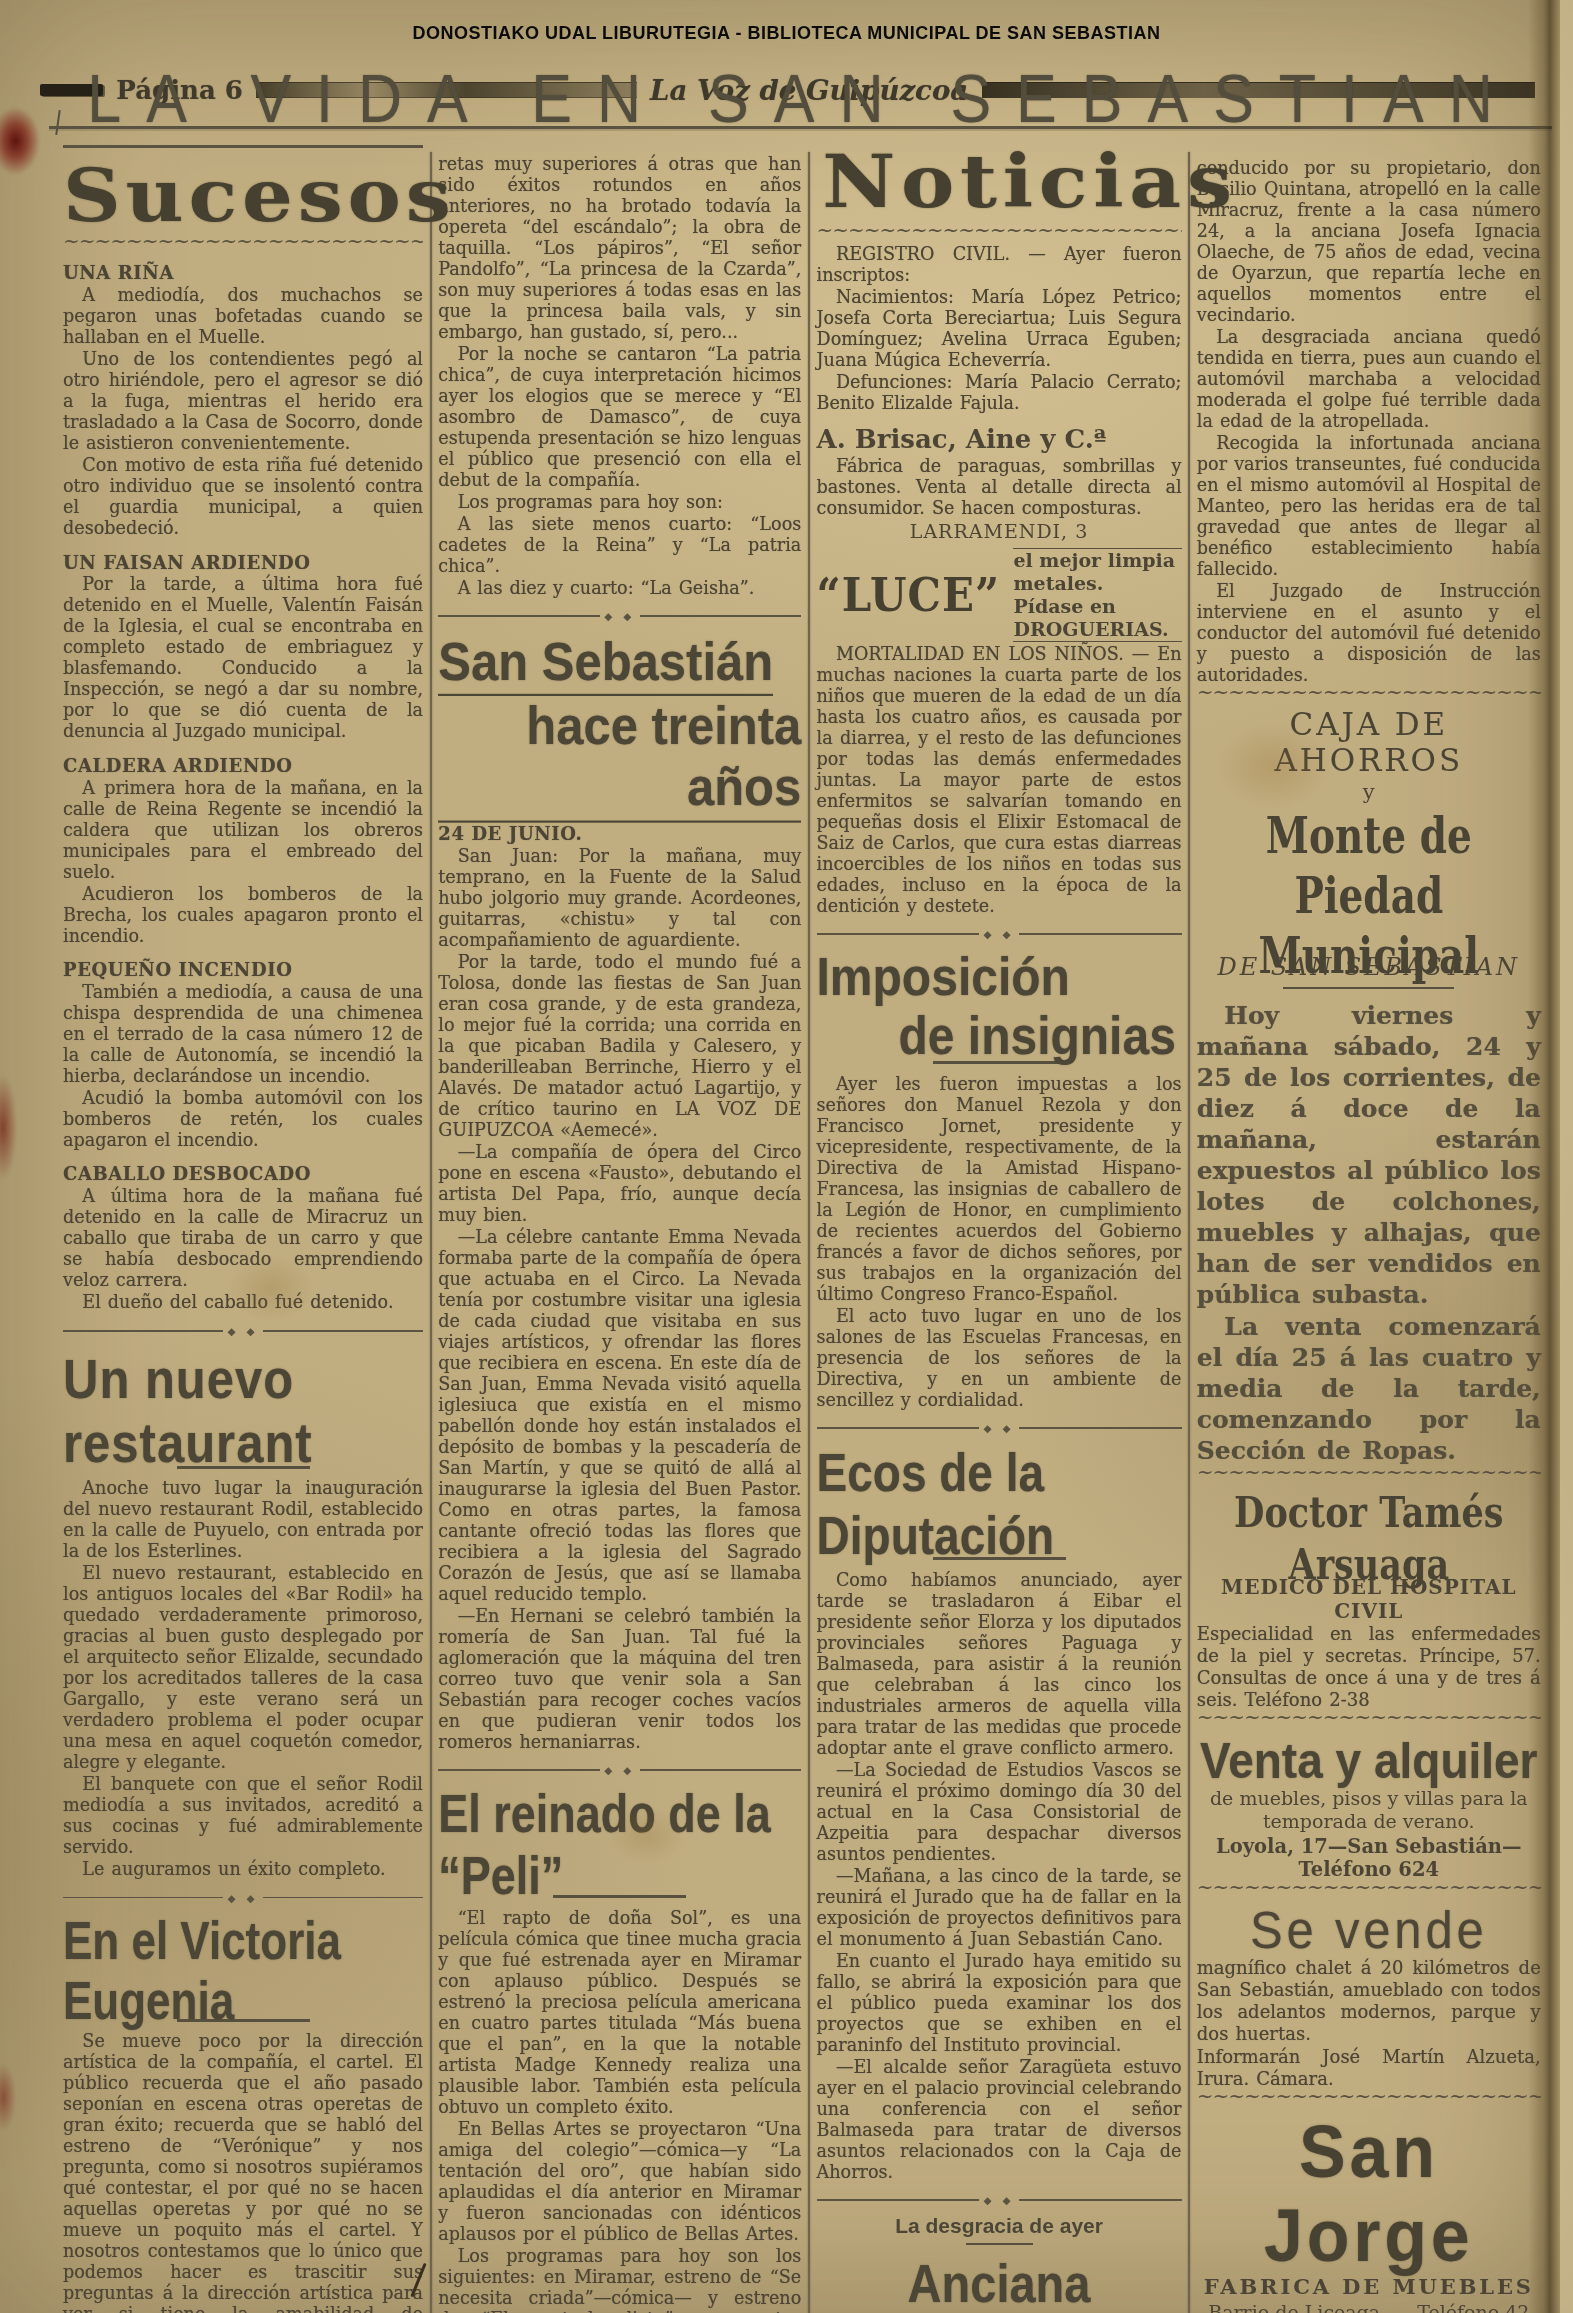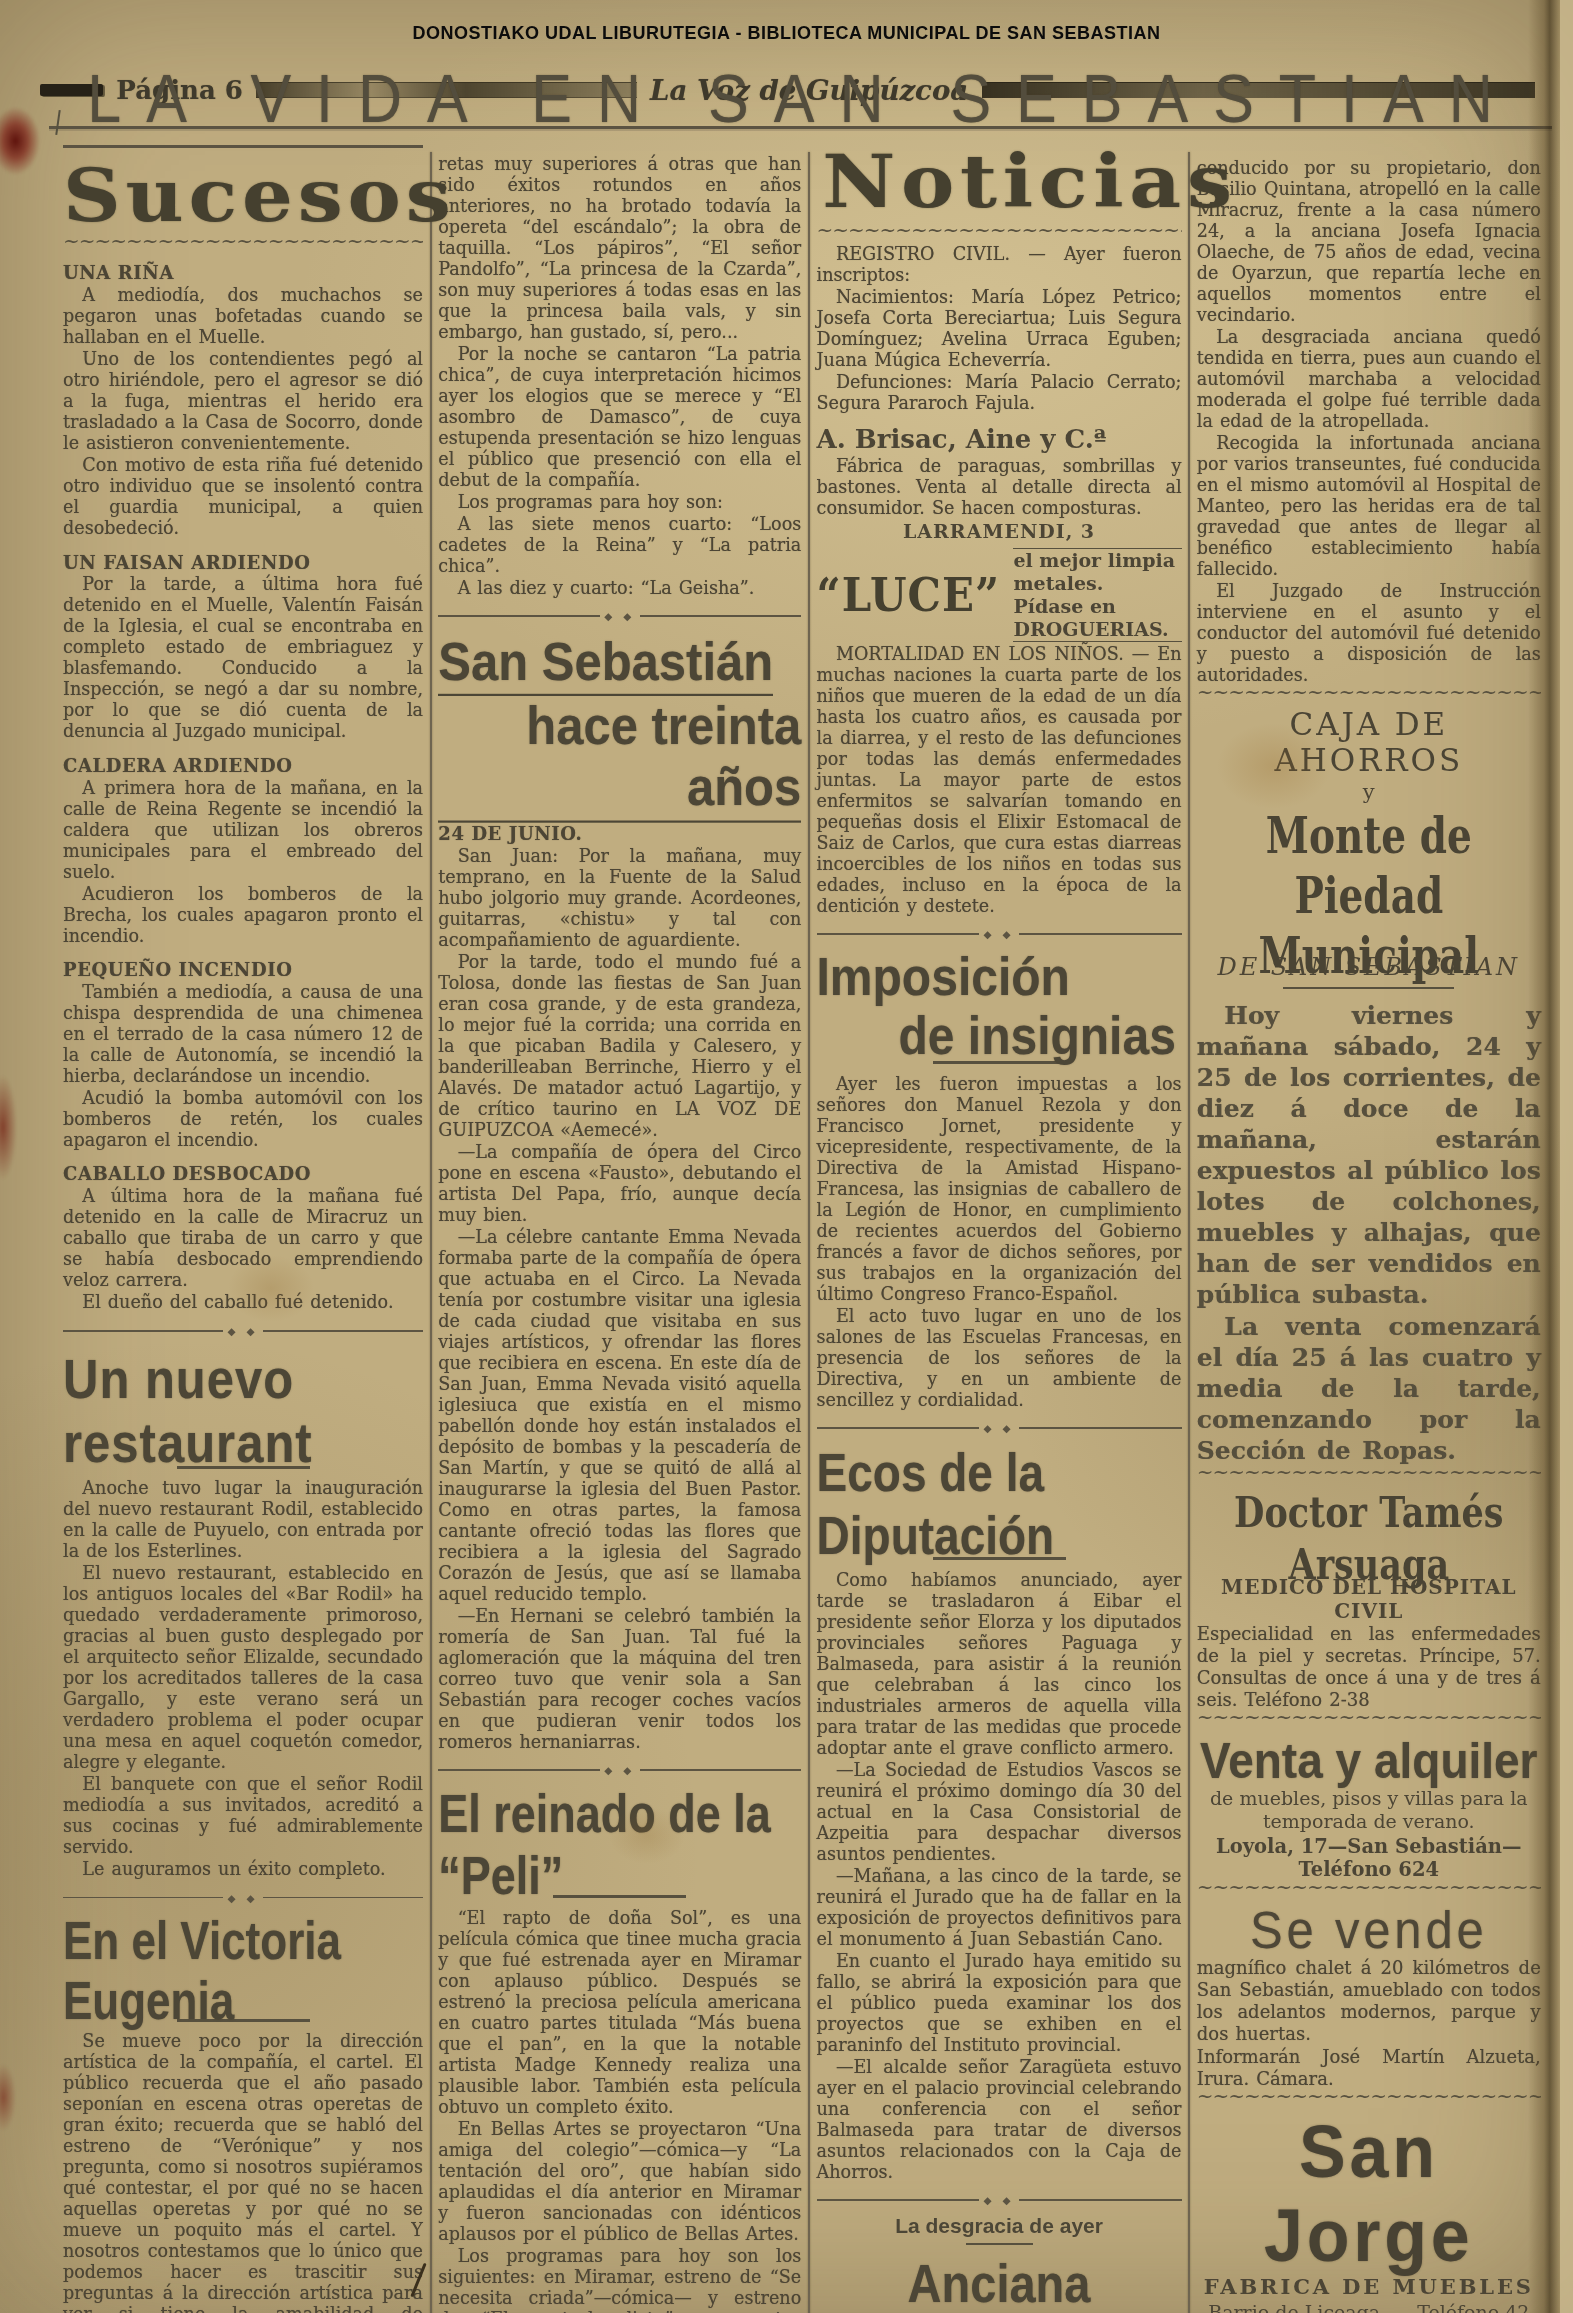--- a/index.html
+++ b/index.html
@@ -64,21 +64,21 @@
   .h-treinta1 span,.h-treinta2 span{display:inline-block;border-bottom:2.9px solid #4c4636;padding-bottom:1.9px;}
   .h-treinta2{text-align:right;margin-top:3.8px;}
   .h-peli{font-size:45px;transform:scaleY(1.18);transform-origin:top left;margin-top:5.7px;}
   .h-impos{font-size:48px;transform:scaleY(1.12);transform-origin:top left;line-height:1.1;margin-top:3.8px;}
   .h-impos .l2{text-align:right;padding-right:5.7px;}
   .h-ecos{font-size:46px;transform:scaleY(1.15);transform-origin:top left;margin-top:3.8px;}
   .kicker{font-family:"Liberation Sans",sans-serif;font-weight:bold;font-size:21px;text-align:center;color:#4c4636;margin-top:5.7px;}
   .krule{width:67px;height:1.9px;background:#57503e;margin:5.7px auto;}
   .h-anciana{font-size:47px;text-align:center;transform:scaleY(1.15);transform-origin:top center;margin-top:3.8px;}
   .brisac-title{font-size:26px;font-weight:bold;text-align:left;margin:9.5px 0 1.9px;}
-  .brisac-addr{font-size:19px;font-weight:bold;text-align:center;letter-spacing:1px;margin-top:1.9px;}
+  .brisac-addr{font-size:19px;font-weight:normal;text-align:center;letter-spacing:1px;margin-top:1.9px;}
   .luce{display:flex;align-items:center;margin:5.7px 0 1.9px;}
   .luce-name{font-size:42px;font-weight:bold;letter-spacing:1px;color:#45402f;white-space:nowrap;transform:scaleY(1.1);}
   .luce-right{margin-left:13.3px;font-size:19px;font-weight:bold;line-height:23px;}
   .luce-right .t{border-top:1.9px solid #57503e;}
   .luce-right .b{border-bottom:1.9px solid #57503e;}
 
   .caja-l1{font-size:31px;letter-spacing:2.9px;text-align:center;color:#4a4434;margin-top:1.9px;}
   .caja-l2{font-size:21px;text-align:center;margin:1.9px 0;}
   .caja-l3{font-size:39px;font-weight:bold;text-align:center;transform:scaleY(1.3);transform-origin:top center;letter-spacing:0px;color:#4a4434;margin-top:1.9px;}
   .caja-l4{font-size:24px;font-style:italic;letter-spacing:2.9px;text-align:center;margin-top:9.5px;}
@@ -220,21 +220,21 @@
     </div>
 
     <div class="vsep"></div>
 
     <div class="col c3">
       <div class="h-noticias">Noticias</div>
       <div class="wavy"></div>
       <div>
           <p>REGISTRO CIVIL. — Ayer fueron inscriptos:</p>
           <p>Nacimientos: María López Petrico; Josefa Corta Bereciartua; Luis Segura Domínguez; Avelina Urraca Eguben; Juana Múgica Echeverría.</p>
-          <p>Defunciones: María Palacio Cerrato; Segura Pararoch Fajula.</p>
+          <p>Defunciones: María Palacio Cerrato; Benito Elizalde Fajula.</p>
         </div>
 
       <div class="brisac-title">A. Brisac, Aine y C.ª</div>
       <div>
           <p class="nofirst">Fábrica de paraguas, sombrillas y bastones. Venta al detalle directa al consumidor. Se hacen composturas.</p>
         </div>
       <div class="brisac-addr">LARRAMENDI, 3</div>
 
       <div class="luce">
         <div class="luce-name">“LUCE”</div>

